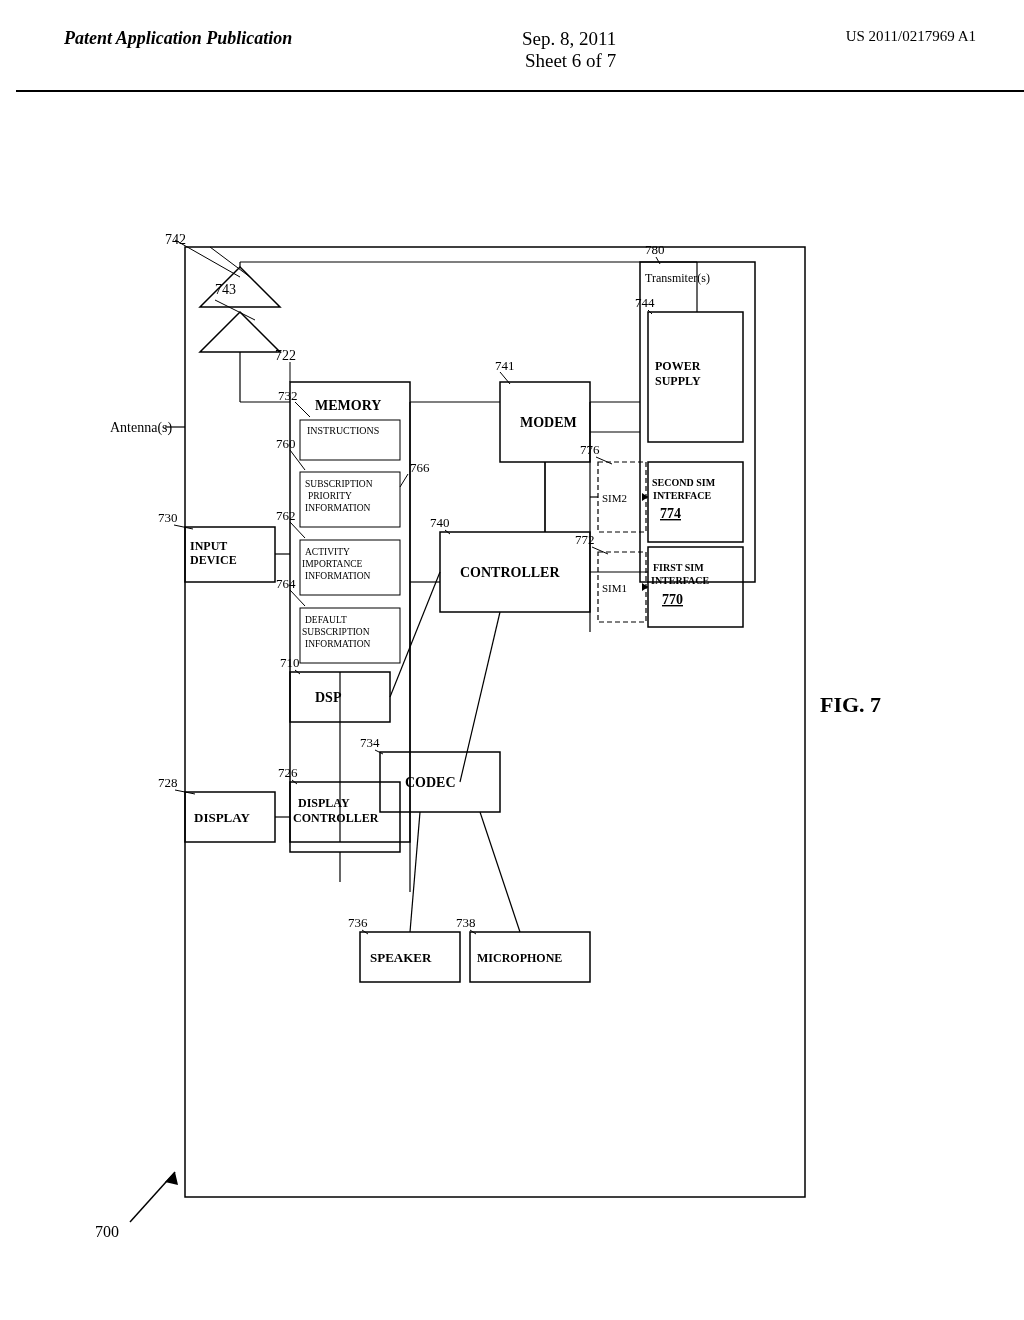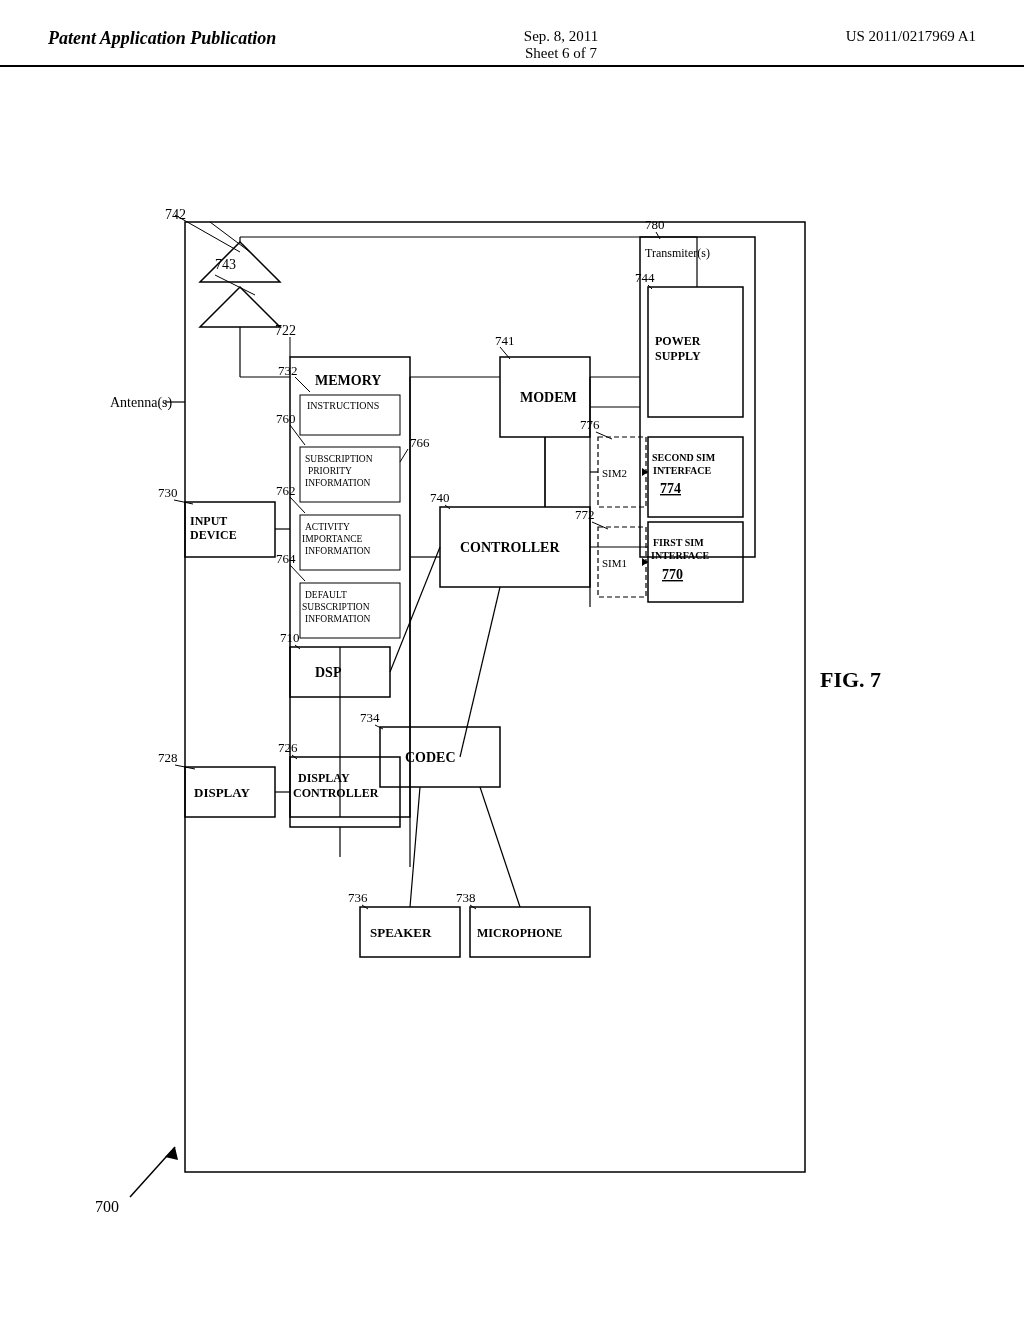--- a/index.html
+++ b/index.html
@@ -8,31 +8,32 @@
       height: 1320px;
       background: #fff;
       font-family: 'Times New Roman', Times, serif;
       overflow: hidden;
       position: relative;
     }
     .header {
       display: flex;
       justify-content: space-between;
       align-items: flex-start;
-      padding: 28px 48px 3px 48px;
+      padding: 28px 48px 18px 48px;
       border-bottom: 2px solid #000;
+      margin-left: 16px;
     }
     .header-left {
       font-size: 18px;
       font-weight: bold;
       font-style: italic;
     }
     .header-center {
-      font-size: 15px;
-      text-align: center;
+      font-size: 19px;
+      text-align: right;
     }
     .header-right {
       font-size: 15px;
       text-align: right;
     }
     .diagram-area {
       position: relative;
       width: 100%;
       height: calc(100% - 80px);
     }

